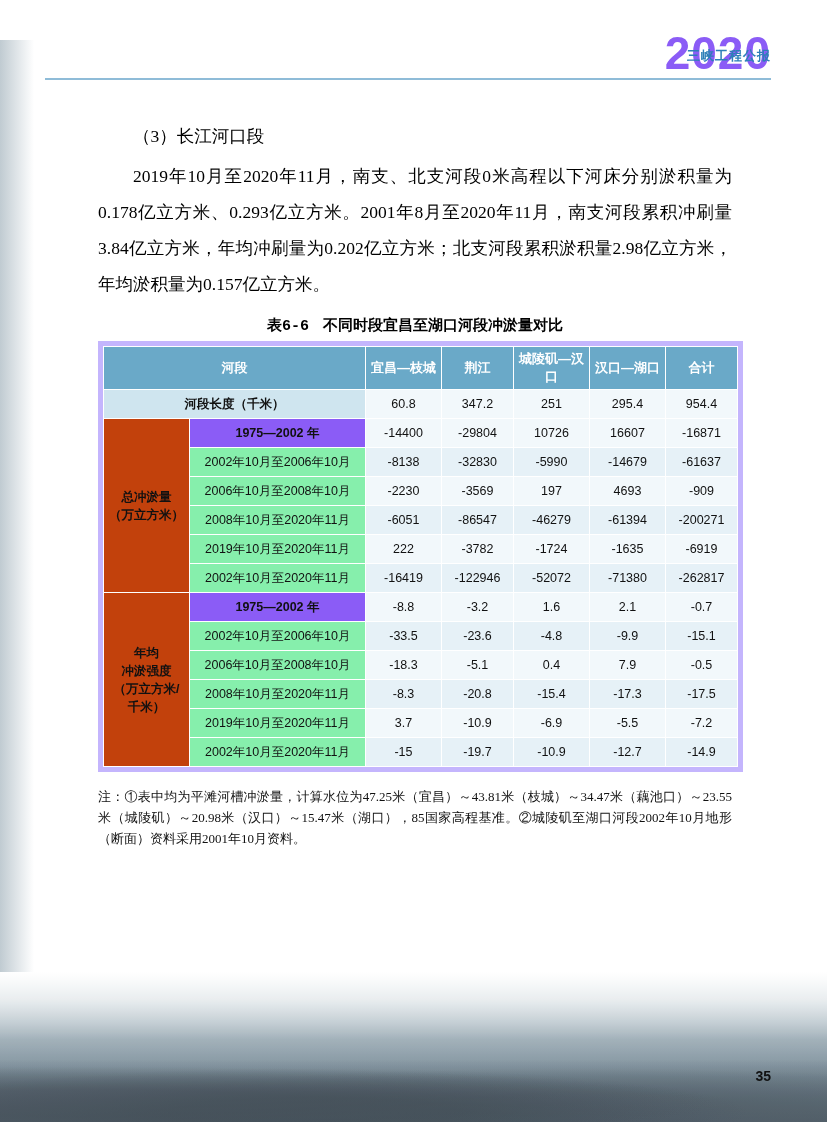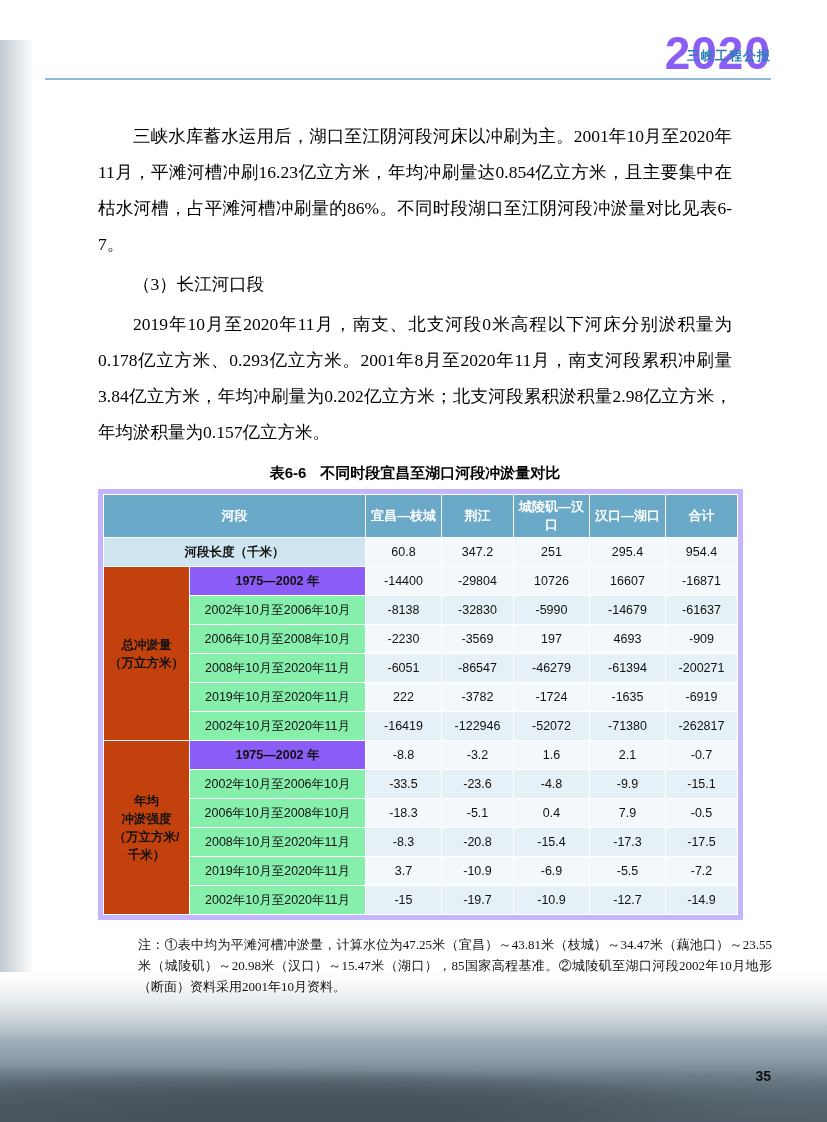--- a/index.html
+++ b/index.html
@@ -105,21 +105,21 @@
     color: #000;
     text-align: justify;
     text-indent: 2em;
     font-family: "Liberation Serif", serif;
   }
 
   
   .table-caption {
     margin: 14px 0 6px 0;
     text-align: center;
-    font-family: Liberation Sans, sans-serif;
+    font-family: Liberation Mono, monospace;
     font-size: 15px;
     font-weight: bold;
     color: #000;
   }
   .table-caption .cap-num { margin-right: 14px; }
 
   table.data {
     border-collapse: collapse;
     width: 634px;
     font-family: "Liberation Sans", sans-serif;
@@ -171,21 +171,20 @@
 
   
   .note {
     margin-top: 10px;
     font-family: "Liberation Serif", serif;
     font-size: 13px;
     line-height: 21px;
     color: #111;
     text-align: justify;
     width: 634px;
-    margin-left: 40px;
   }
 
   
   .page-number {
     position: absolute;
     right: 56px;
     bottom: 38px;
     font-family: "Liberation Sans", sans-serif;
     font-size: 14px;
     color: #111;
@@ -201,21 +200,20 @@
   <div class="bottom-photo"></div>
 
   <div class="header-year">2020</div>
   <div class="header">
     <span class="header-title">三峡工程公报</span>
   </div>
   <div class="header-rule"></div>
 
   <div class="content">
 
-    <p class="para">三峡水库蓄水运用后，湖口至江阴河段河床以冲刷为主。2001年10月至2020年11月，平滩河槽冲刷16.23亿立方米，年均冲刷量达0.854亿立方米，且主要集中在枯水河槽，占平滩河槽冲刷量的86%。不同时段湖口至江阴河段冲淤量对比见表6-7。</p>
     <p class="para">（3）长江河口段</p>
     <p class="para">2019年10月至2020年11月，南支、北支河段0米高程以下河床分别淤积量为0.178亿立方米、0.293亿立方米。2001年8月至2020年11月，南支河段累积冲刷量3.84亿立方米，年均冲刷量为0.202亿立方米；北支河段累积淤积量2.98亿立方米，年均淤积量为0.157亿立方米。</p>
 
     <div class="table-caption">
       <span class="cap-num">表6-6</span><span>不同时段宜昌至湖口河段冲淤量对比</span>
     </div>
 
     <div class="outer-border">
       <table class="data">
         <colgroup>

